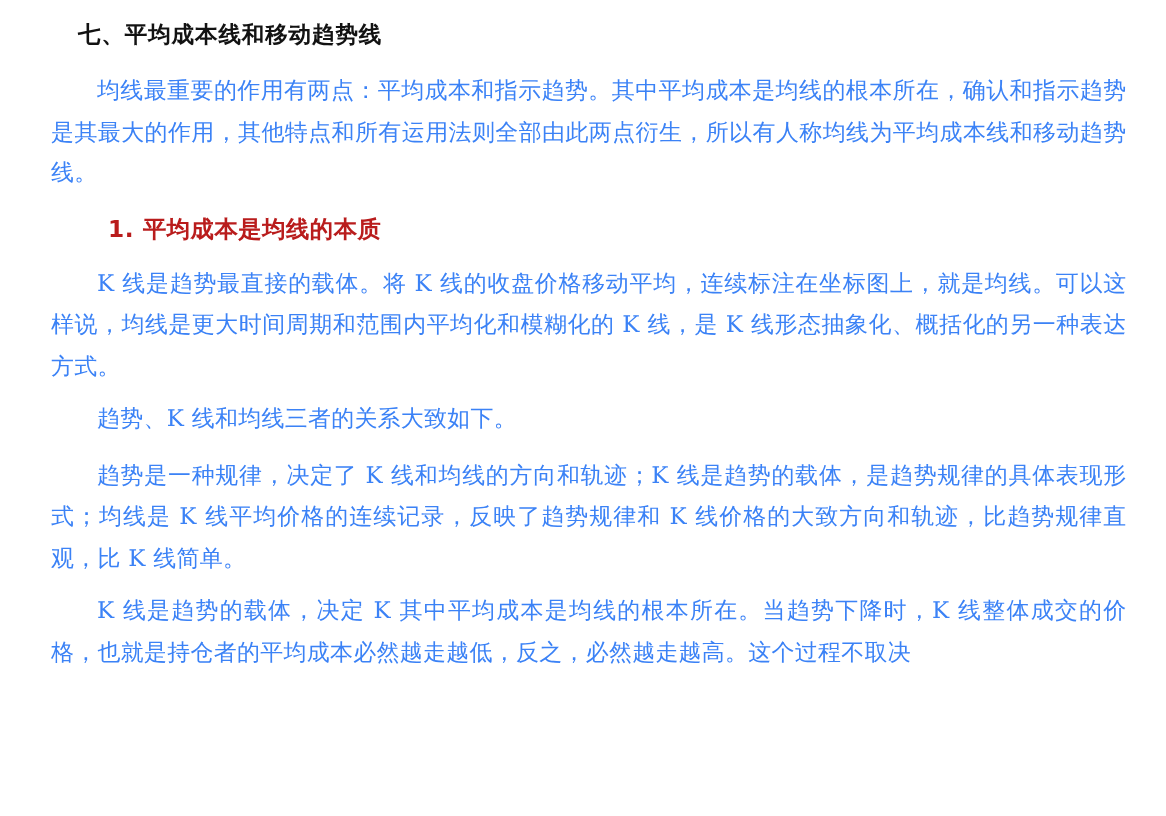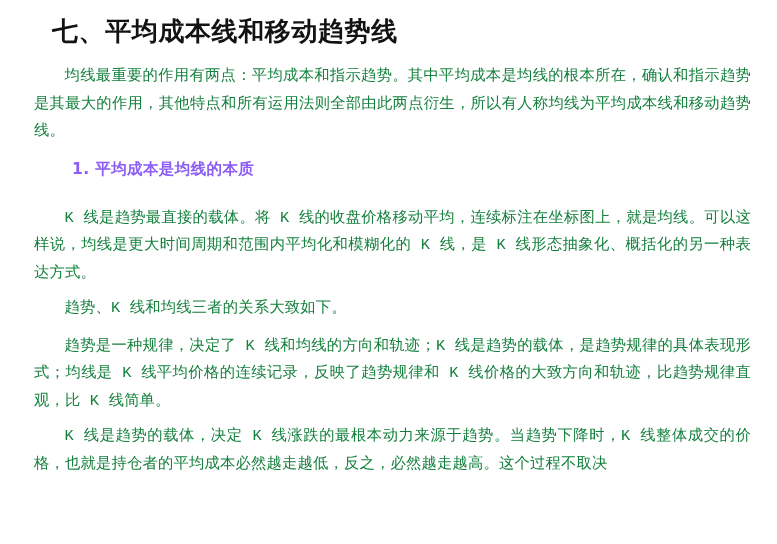--- a/index.html
+++ b/index.html
@@ -16,58 +16,57 @@
   }
   .page {
     position: relative;
     width: 777px;
     height: 544px;
     box-sizing: border-box;
     padding: 8px 26px 0 34px;
   }
   .heading {
     font-family: "DejaVu Sans", "Liberation Sans", sans-serif;
-    font-size: 26px;
+    font-size: 15px;
     font-weight: bold;
     letter-spacing: 0.6px;
     margin: 6px 0 14px 18px;
     color: #121212;
   }
   .subheading {
     font-family: "DejaVu Sans", "Liberation Sans", sans-serif;
     font-size: 15.5px;
     font-weight: bold;
     letter-spacing: 0.4px;
-    margin: 13px 0 25px 38px;
-    color: #8b5cf6;
+    margin: 13px 0 12px 38px;
+    color: #b91c1c;
   }
   p.para {
     font-size: 15.3px;
     line-height: 27.5px;
     text-align: justify;
     text-justify: inter-ideograph;
     margin: 0 0 8px 0;
     text-indent: 2em;
     letter-spacing: 0.2px;
-    color: #15803d;
-    font-family: Liberation Mono, monospace;
+    color: #3b82f6;
   }
   p.para.tight {
     margin-bottom: 10px;
   }
 </style>
 </head>
 <body>
 
 <div class="page">
 
   <h1 class="heading">七、平均成本线和移动趋势线</h1>
 
   <p class="para">均线最重要的作用有两点：平均成本和指示趋势。其中平均成本是均线的根本所在，确认和指示趋势是其最大的作用，其他特点和所有运用法则全部由此两点衍生，所以有人称均线为平均成本线和移动趋势线。</p>
 
   <h2 class="subheading">1. 平均成本是均线的本质</h2>
 
   <p class="para">K 线是趋势最直接的载体。将 K 线的收盘价格移动平均，连续标注在坐标图上，就是均线。可以这样说，均线是更大时间周期和范围内平均化和模糊化的 K 线，是 K 线形态抽象化、概括化的另一种表达方式。</p>
   <p class="para tight">趋势、K 线和均线三者的关系大致如下。</p>
   <p class="para">趋势是一种规律，决定了 K 线和均线的方向和轨迹；K 线是趋势的载体，是趋势规律的具体表现形式；均线是 K 线平均价格的连续记录，反映了趋势规律和 K 线价格的大致方向和轨迹，比趋势规律直观，比 K 线简单。</p>
-  <p class="para">K 线是趋势的载体，决定 K 线涨跌的最根本动力来源于趋势。当趋势下降时，K 线整体成交的价格，也就是持仓者的平均成本必然越走越低，反之，必然越走越高。这个过程不取决</p>
+  <p class="para">K 线是趋势的载体，决定 K 其中平均成本是均线的根本所在。当趋势下降时，K 线整体成交的价格，也就是持仓者的平均成本必然越走越低，反之，必然越走越高。这个过程不取决</p>
 
 </div>
 
 </body></html>

